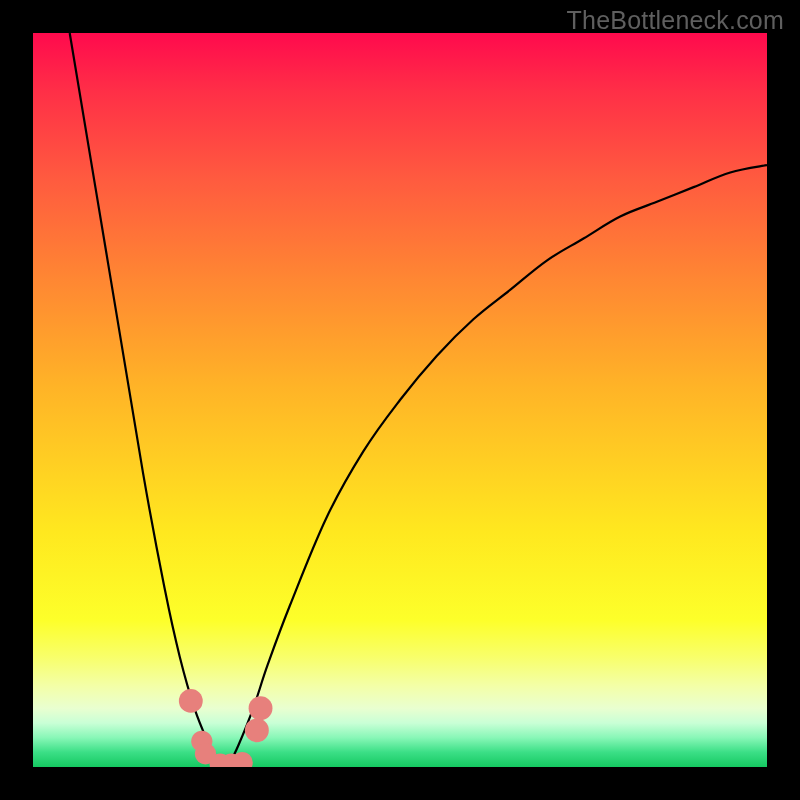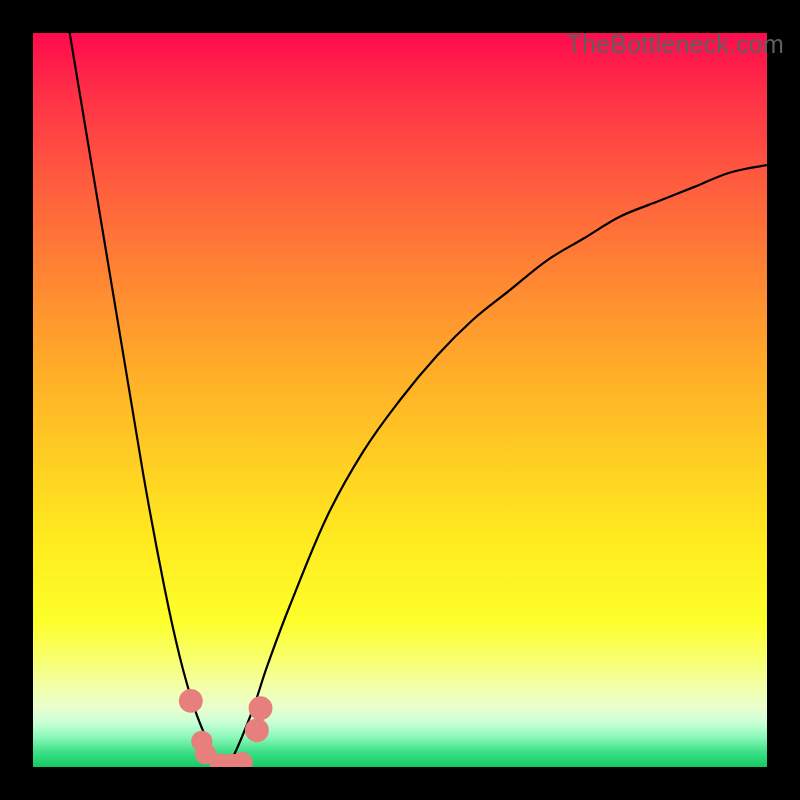--- a/index.html
+++ b/index.html
@@ -59,21 +59,20 @@
     height: 734px;
   }
   .watermark {
     position: absolute;
     top: 6px;
     right: 16px;
     color: #5f5f5f;
     font-size: 25px;
     font-weight: 400;
     letter-spacing: 0.2px;
-    margin-top: 24px;
   }
 </style>
 </head>
 <body>
 
 <div class="frame">
   <div class="plot">
     <div class="gradient"></div>
     <svg class="curve" viewBox="0 0 734 734" preserveAspectRatio="none">
       <g id="curve-group">

